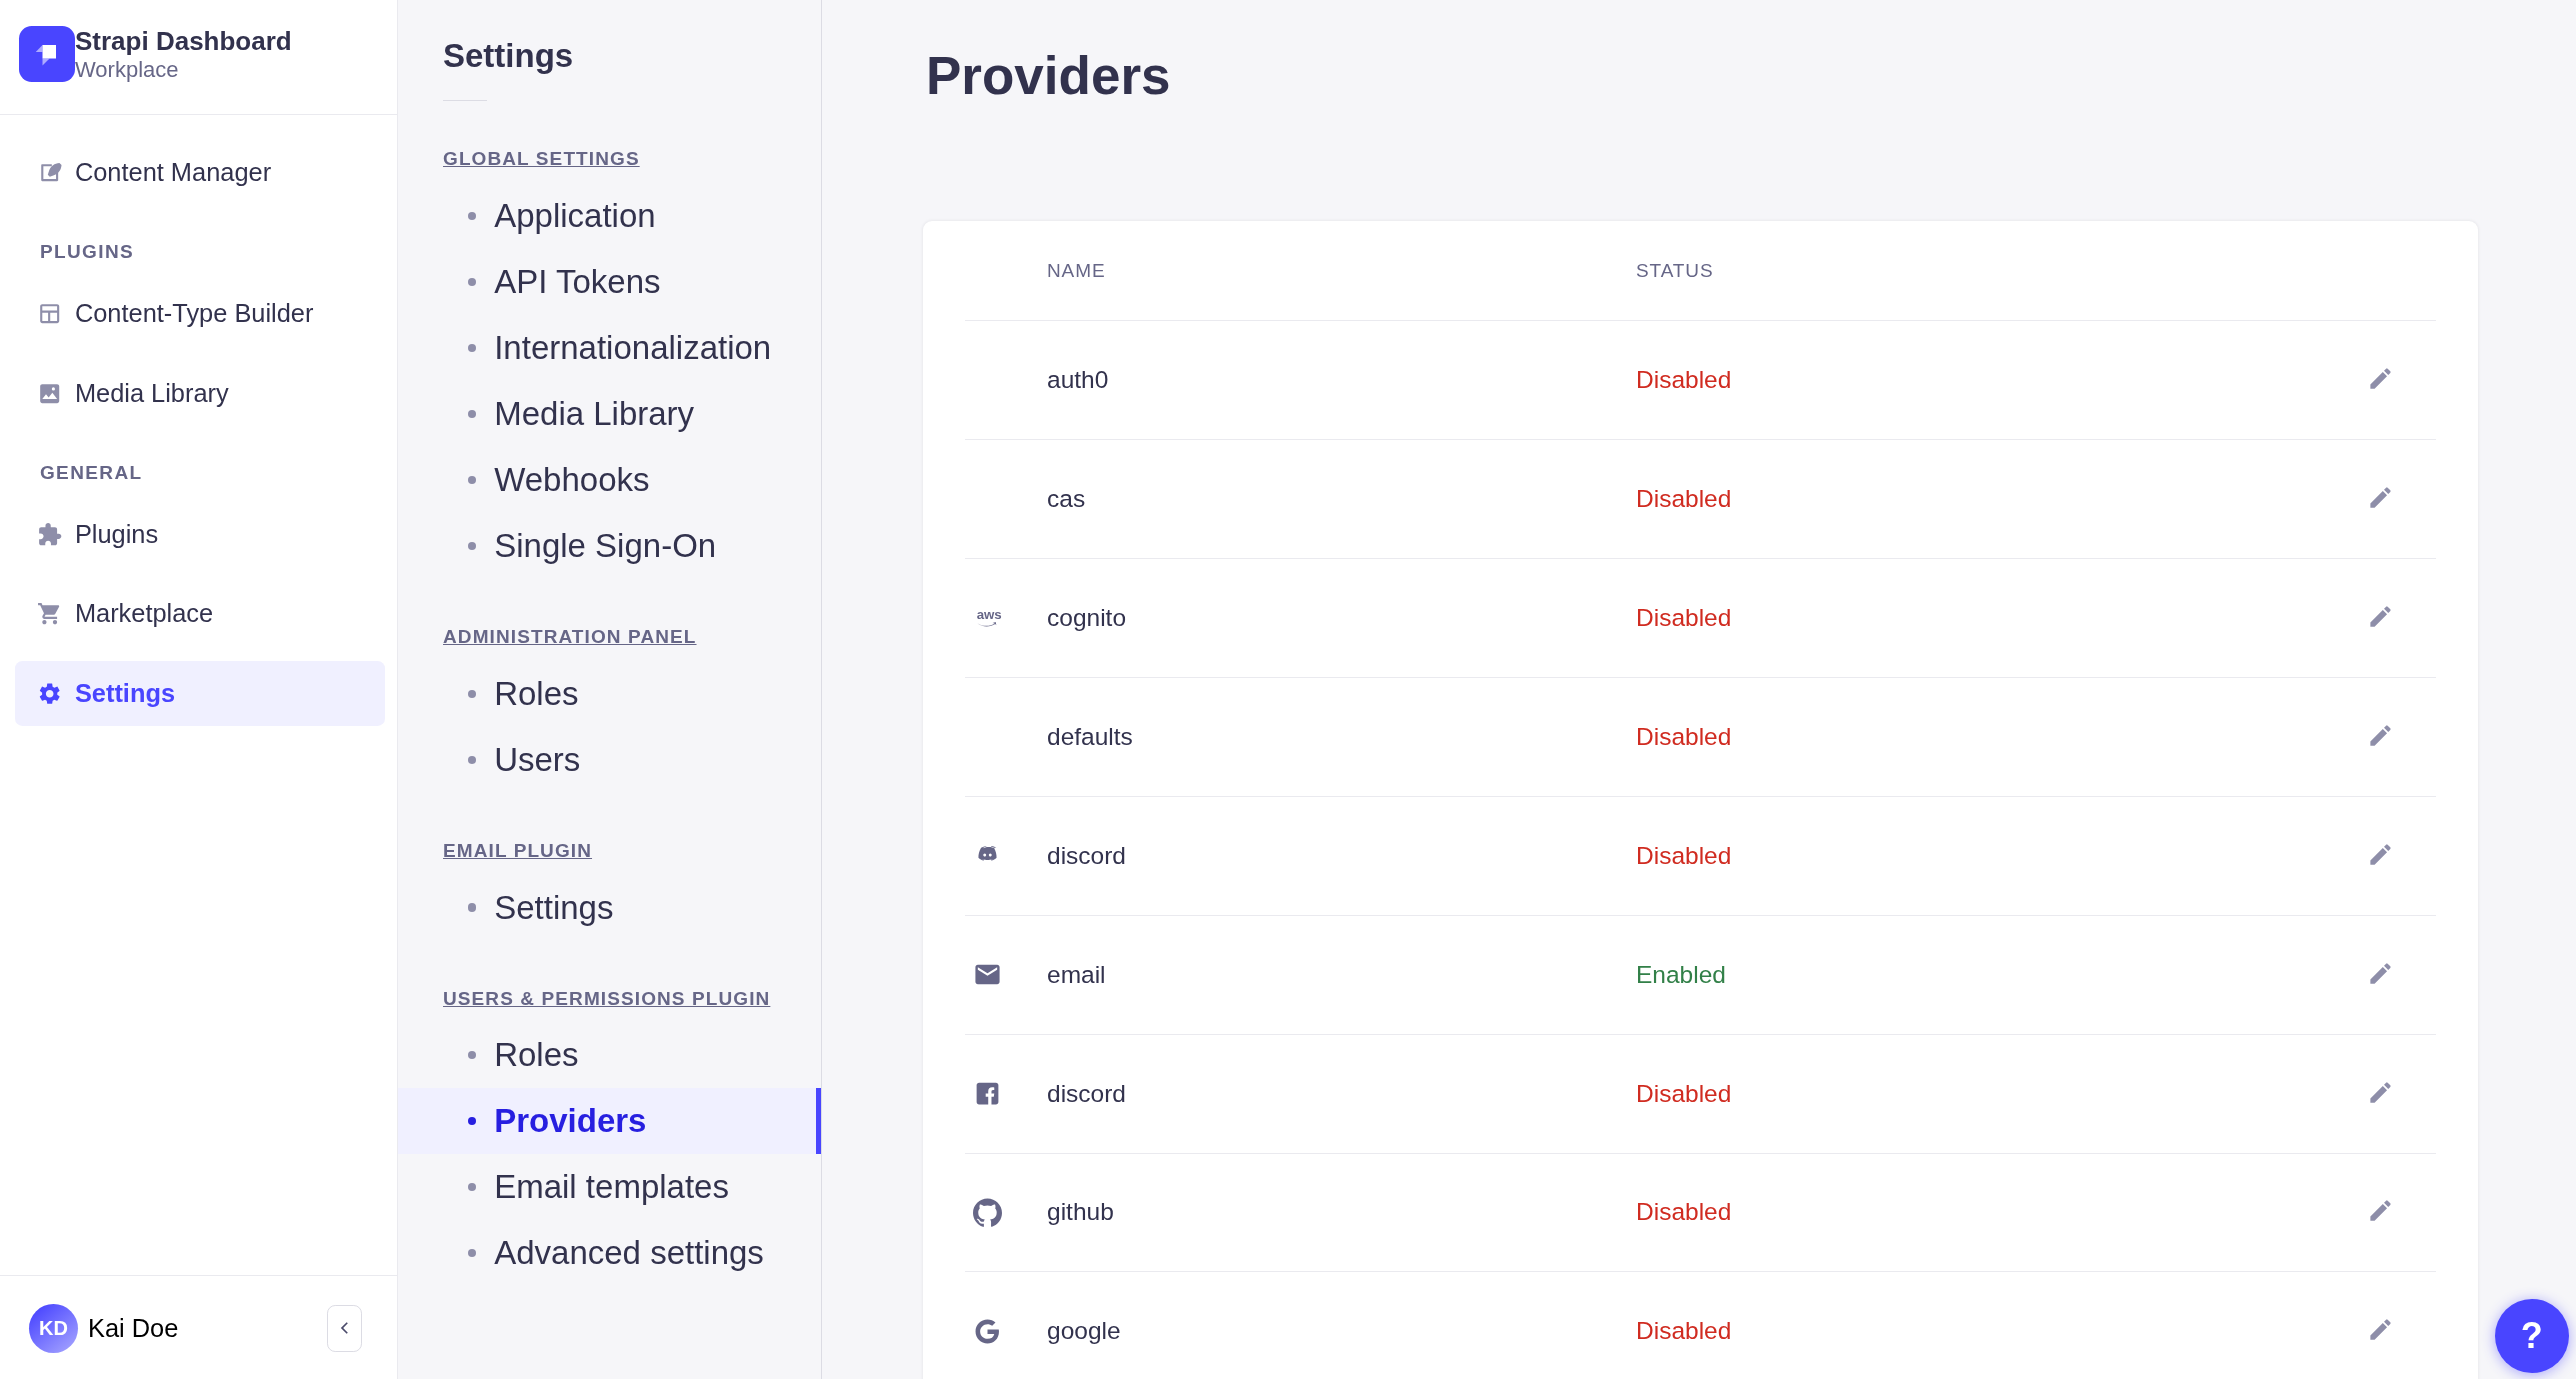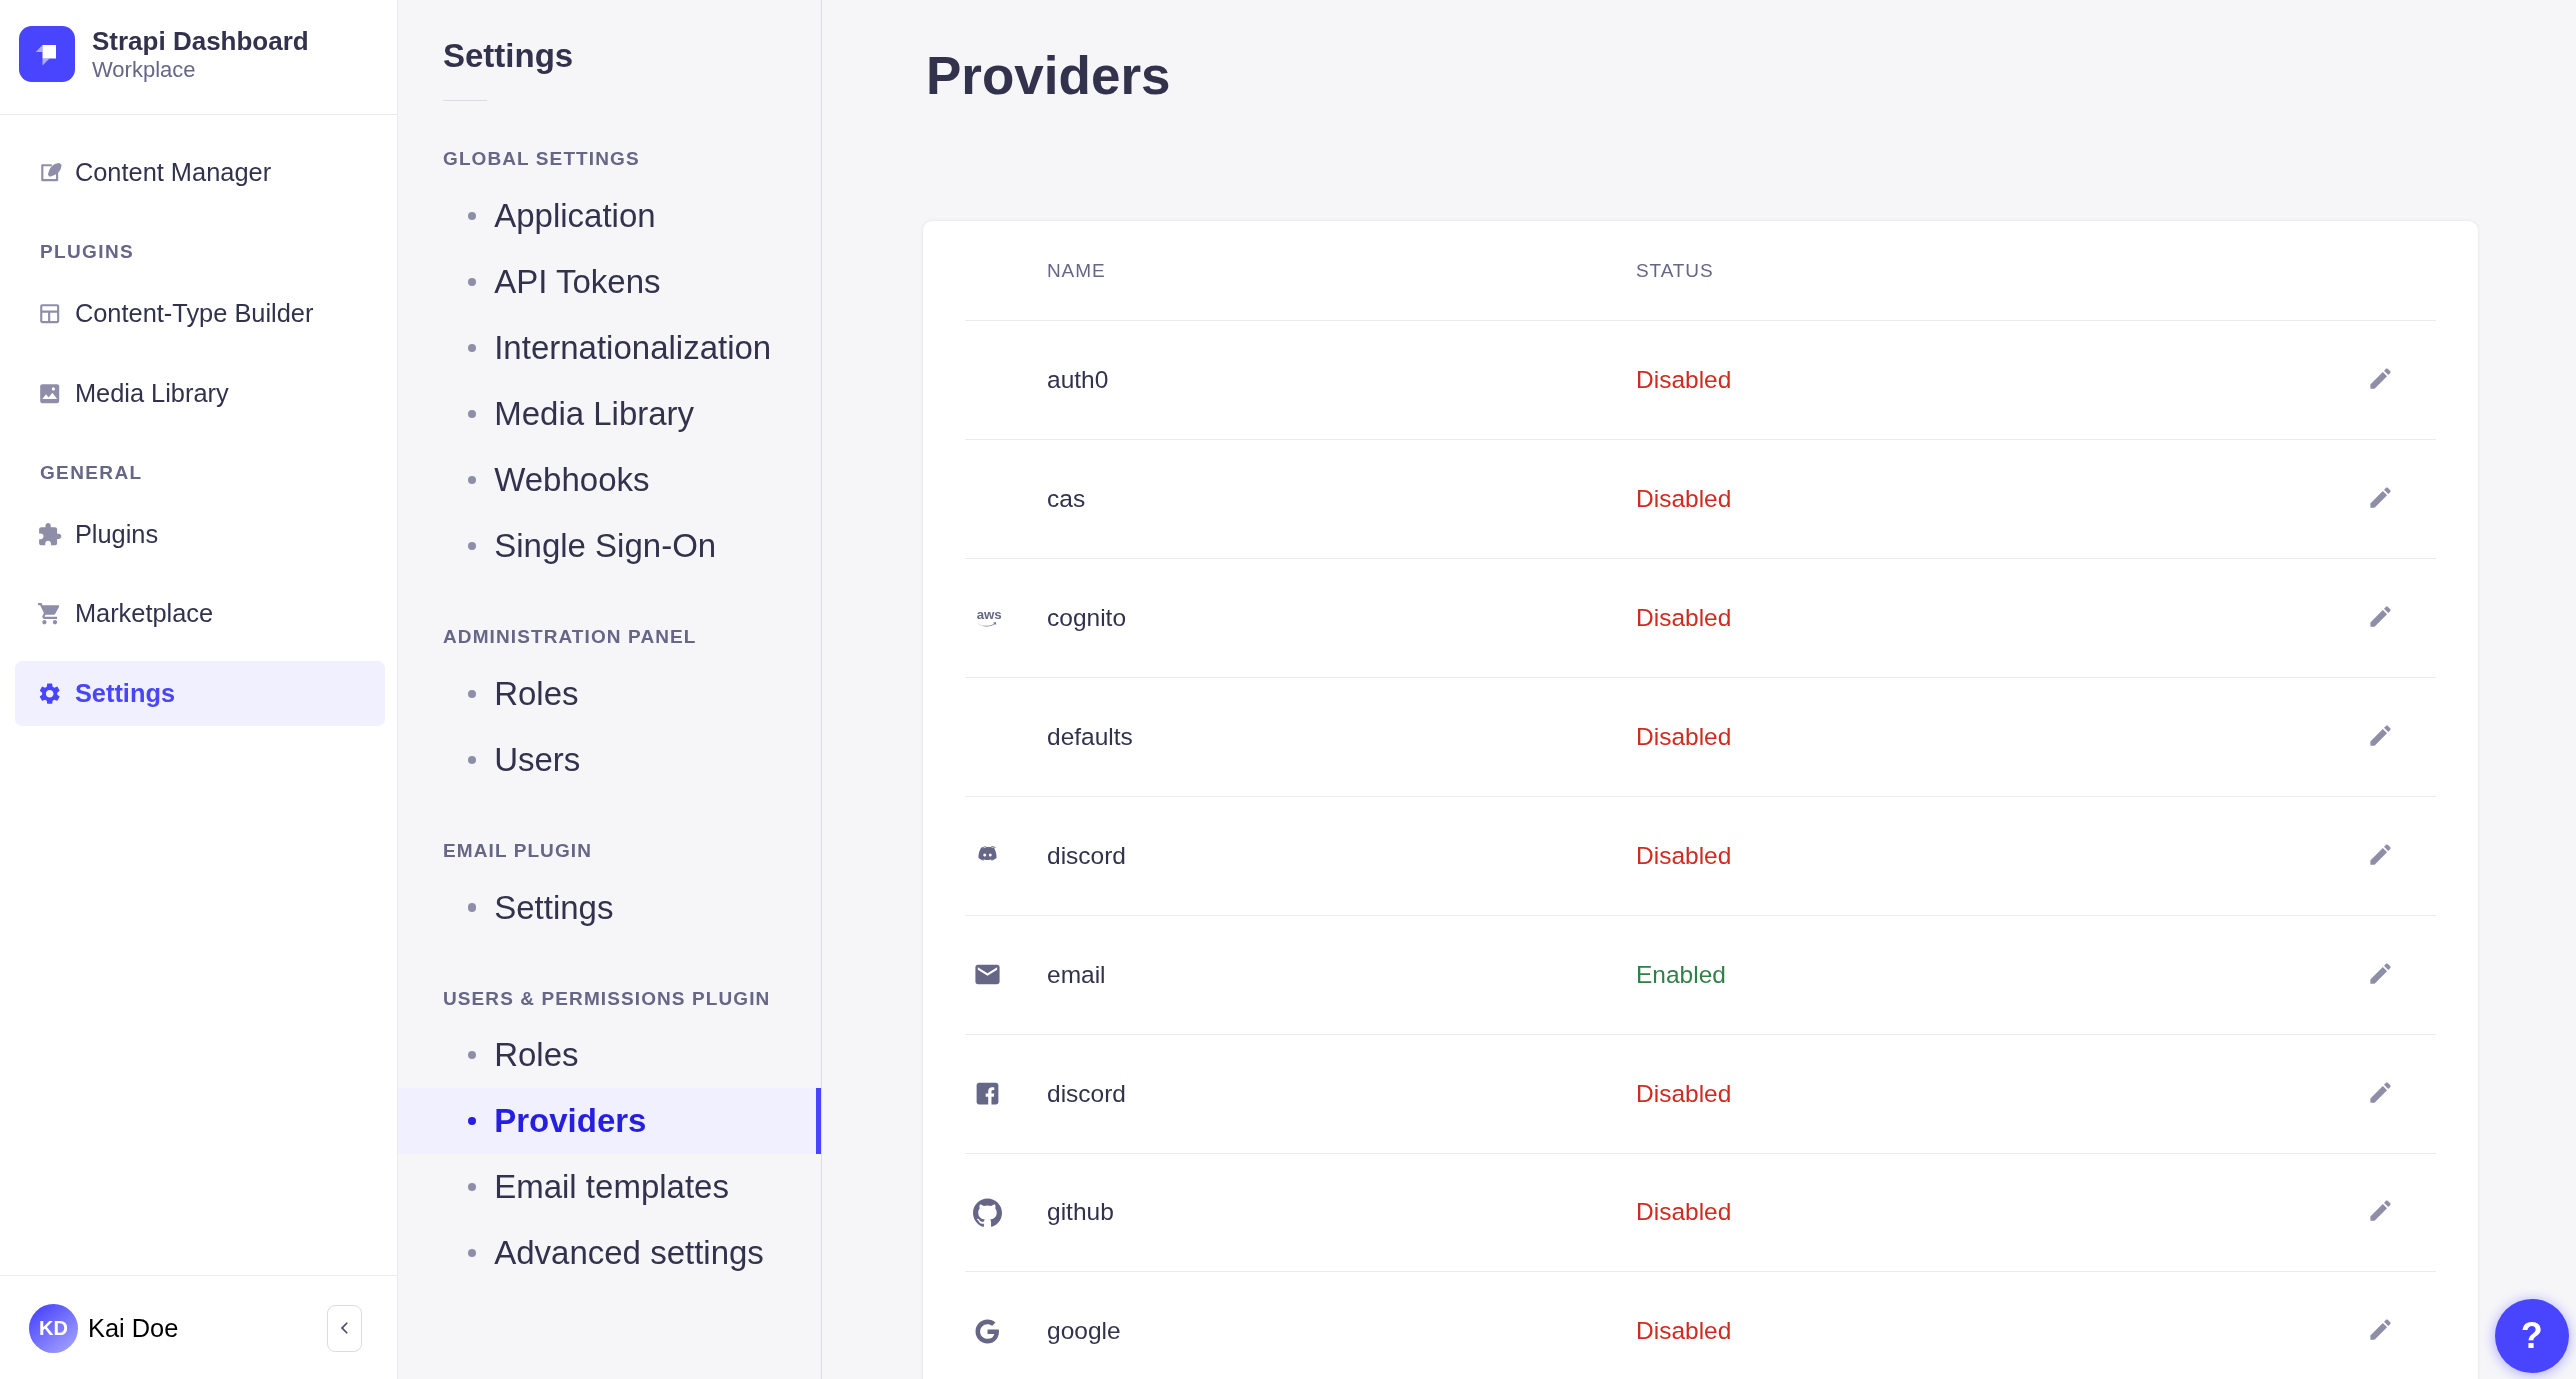--- a/index.html
+++ b/index.html
@@ -11,21 +11,21 @@
   }
   .app { display:flex; width:2576px; height:1380px; }
 
   
   .sidebar {
     width:398px; flex-shrink:0; background:#FFFFFF;
     border-right:0.9px solid #EAEAEF; position:relative;
   }
   .brand {
     height:115px; border-bottom:0.9px solid #EAEAEF;
-    display:flex; align-items:center; gap:17px;
+    display:flex; align-items:center; 
     padding:0 18px 5.4px 19px;
   }
   .logo {
     width:56px; height:56px; border-radius:12.7px; background:#4945FF;
     display:flex; align-items:center; justify-content:center; flex-shrink:0;
   }
   .brand-title { font-size:26px; font-weight:bold; color:#32324D; line-height:1.25; }
   .brand-sub   { font-size:22px; color:#666687; line-height:1.2; }
 
   .nav { padding:25.4px 11.8px 0 14.5px; }
@@ -63,21 +63,21 @@
 
   
   .subnav {
     width:424px; flex-shrink:0; background:#F6F6F9;
     border-right:0.9px solid #DCDCE4; padding-top:38px; overflow:hidden;
   }
   .subnav-title { font-size:33px; font-weight:bold; color:#32324D; margin-left:45px; line-height:1.1; }
   .subnav-hr { width:44px; height:1.8px; background:#DCDCE4; margin:25.4px 0 0 45px; }
   .sn-label {
     font-size:19px; font-weight:bold; letter-spacing:1.1px;
-    color:#666687; margin:47px 0 12.7px 45px;
+    color:#666687; margin:47px 0 12.7px 45px;text-decoration:underline;
   }
   .sn-item {
     height:66px; display:flex; align-items:center; padding-left:70px;
     cursor:pointer;
   }
   .sn-item .dot { width:8.2px; height:8.2px; border-radius:50%; background:#8E8EA9; margin-right:18px; flex-shrink:0; }
   .sn-item .sn-text { font-size:33px; color:#32324D; }
   .sn-item.active { background:#F0F0FF; border-right:5.4px solid #4945FF; }
   .sn-item.active .dot { background:#271FE0; }
   .sn-item.active .sn-text { color:#271FE0; font-weight:bold; }

